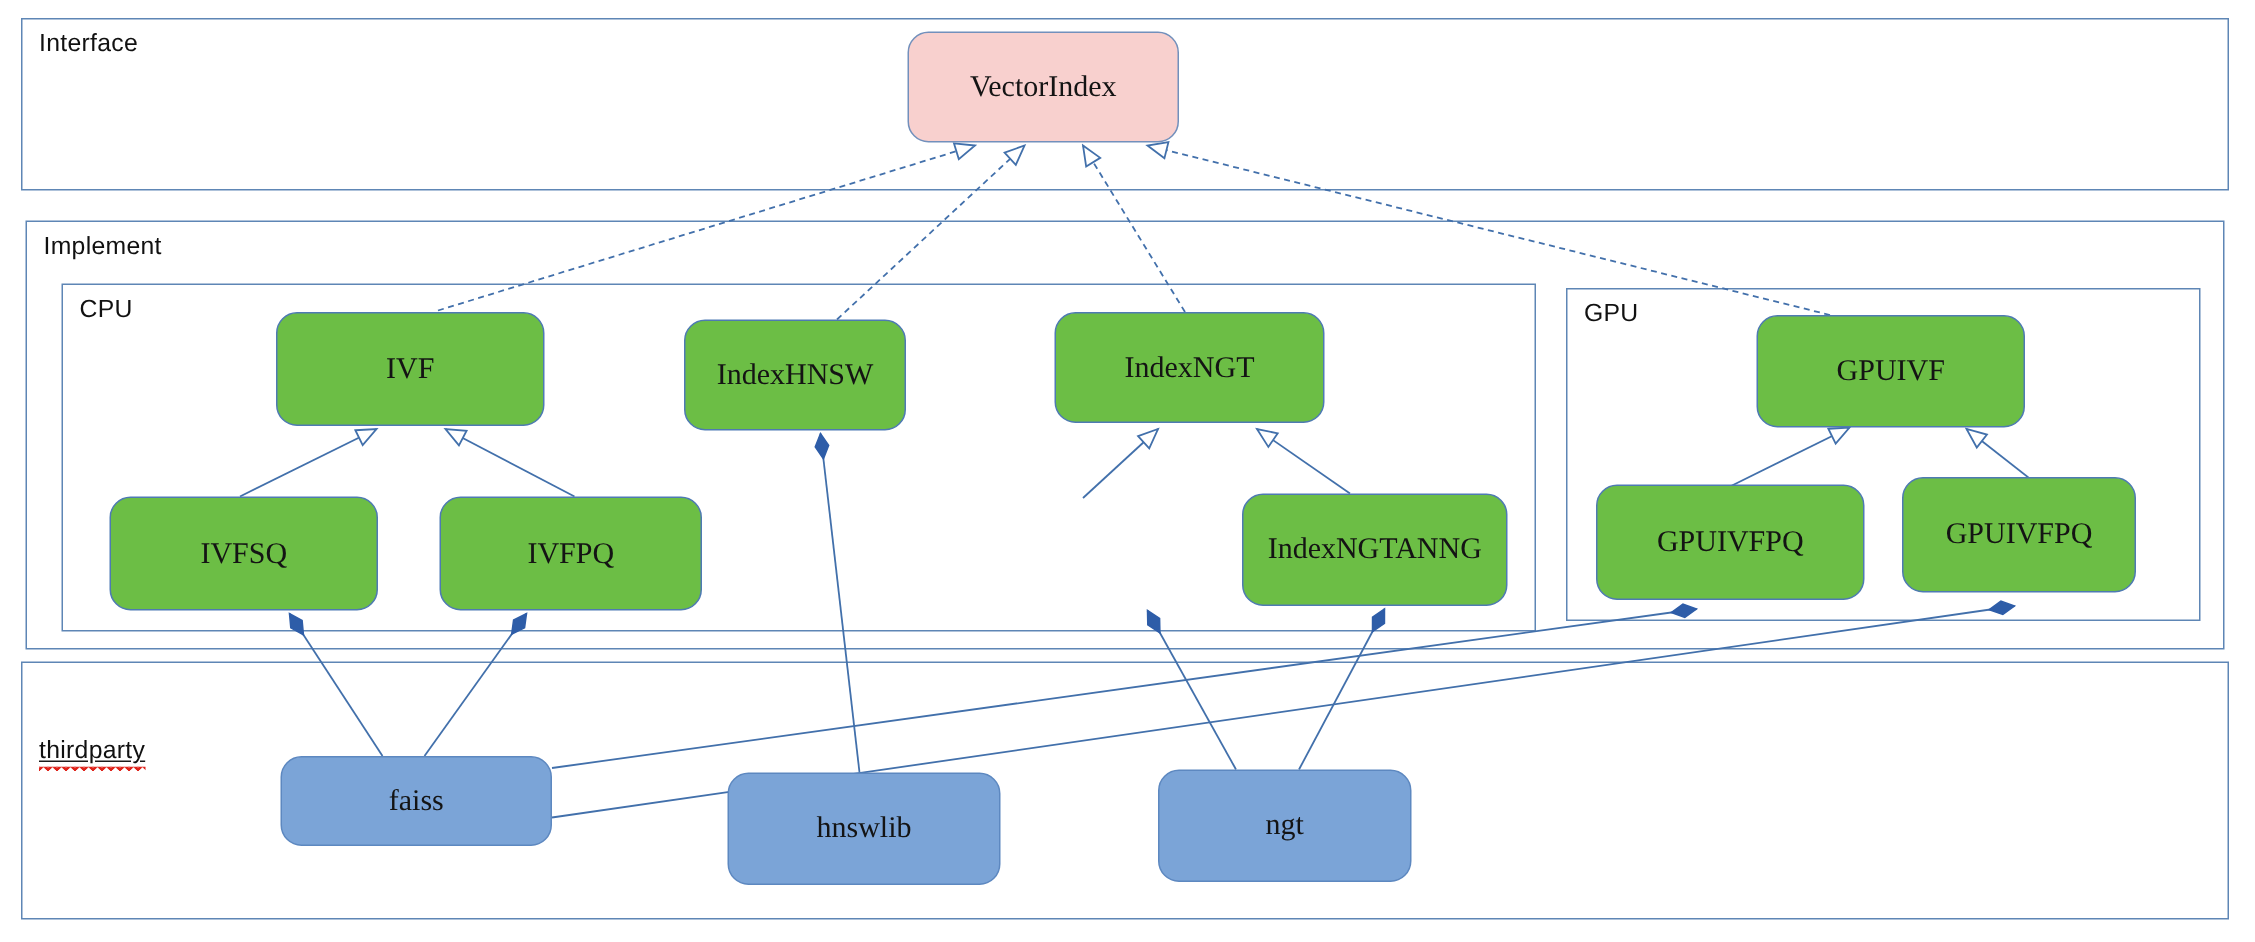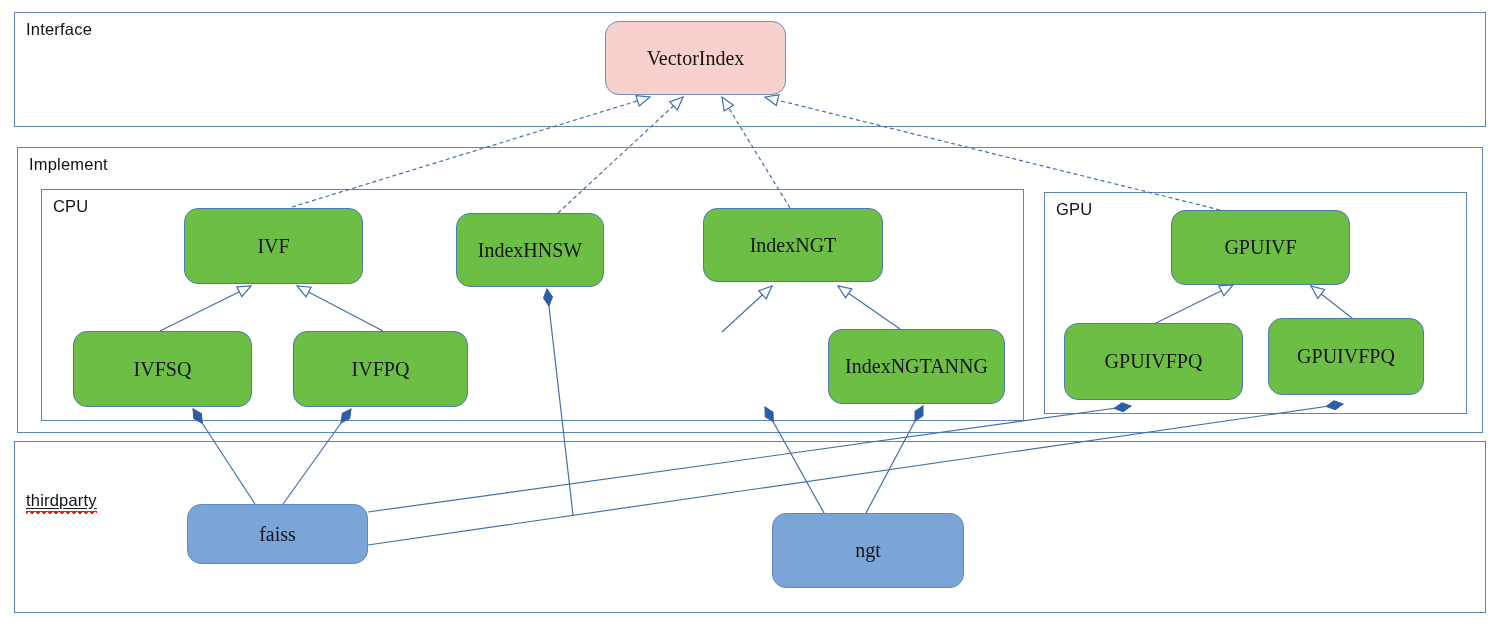--- a/index.html
+++ b/index.html
@@ -128,18 +128,21 @@
   </div>
 
   <div class="node green" style="left:1268px;top:318px;width:156px;height:77px">
     <span>GPUIVFPQ</span>
   </div>
 
   <div class="node blue" style="left:187px;top:504px;width:181px;height:60px">
     <span>faiss</span>
   </div>
 
+  <div class="node blue" style="left:485px;top:515px;width:182px;height:75px">
+    <span>hnswlib</span>
+  </div>
 
-  <div class="node blue" style="left:772px;top:513px;width:192px;height:75px">
+  <div class="node blue" style="left:772px;top:513px;width:169px;height:75px">
     <span>ngt</span>
   </div>
 
 </div>
 
 </body></html>

